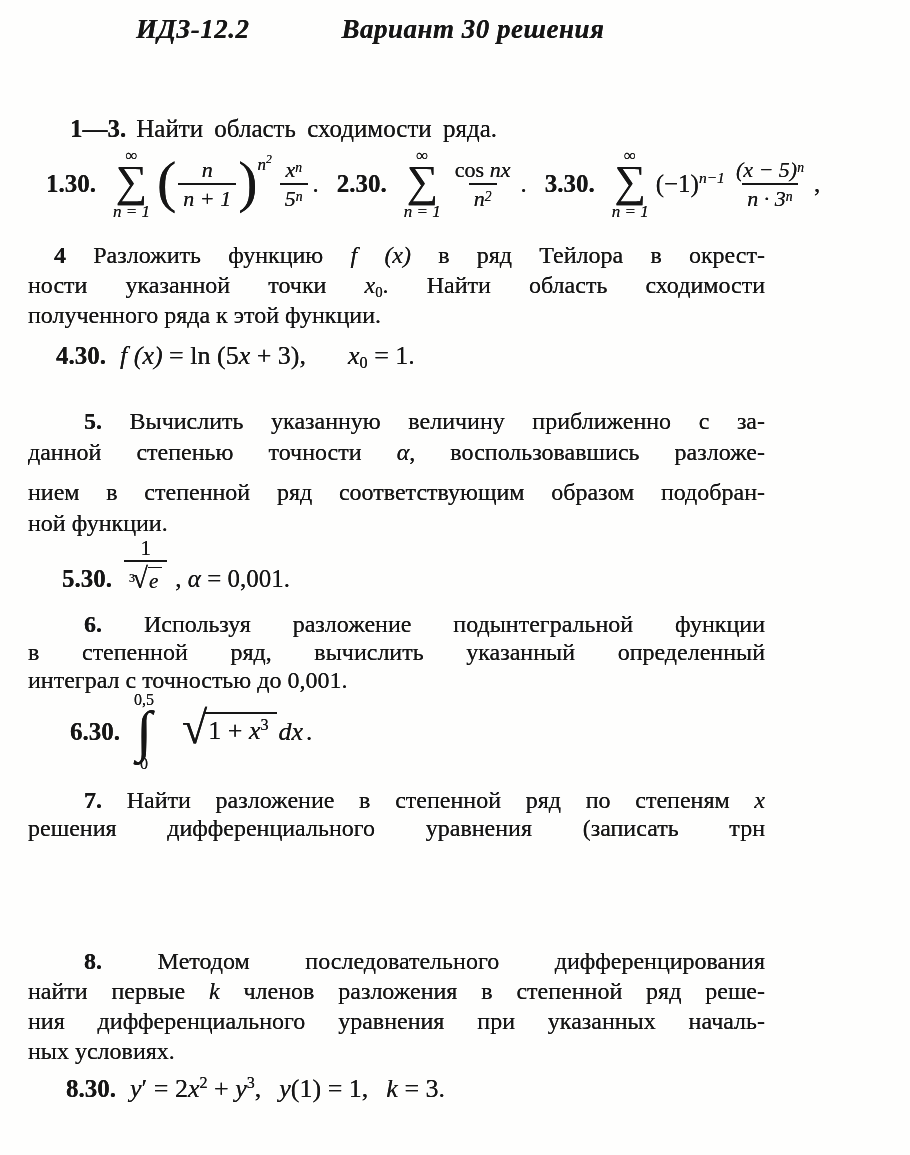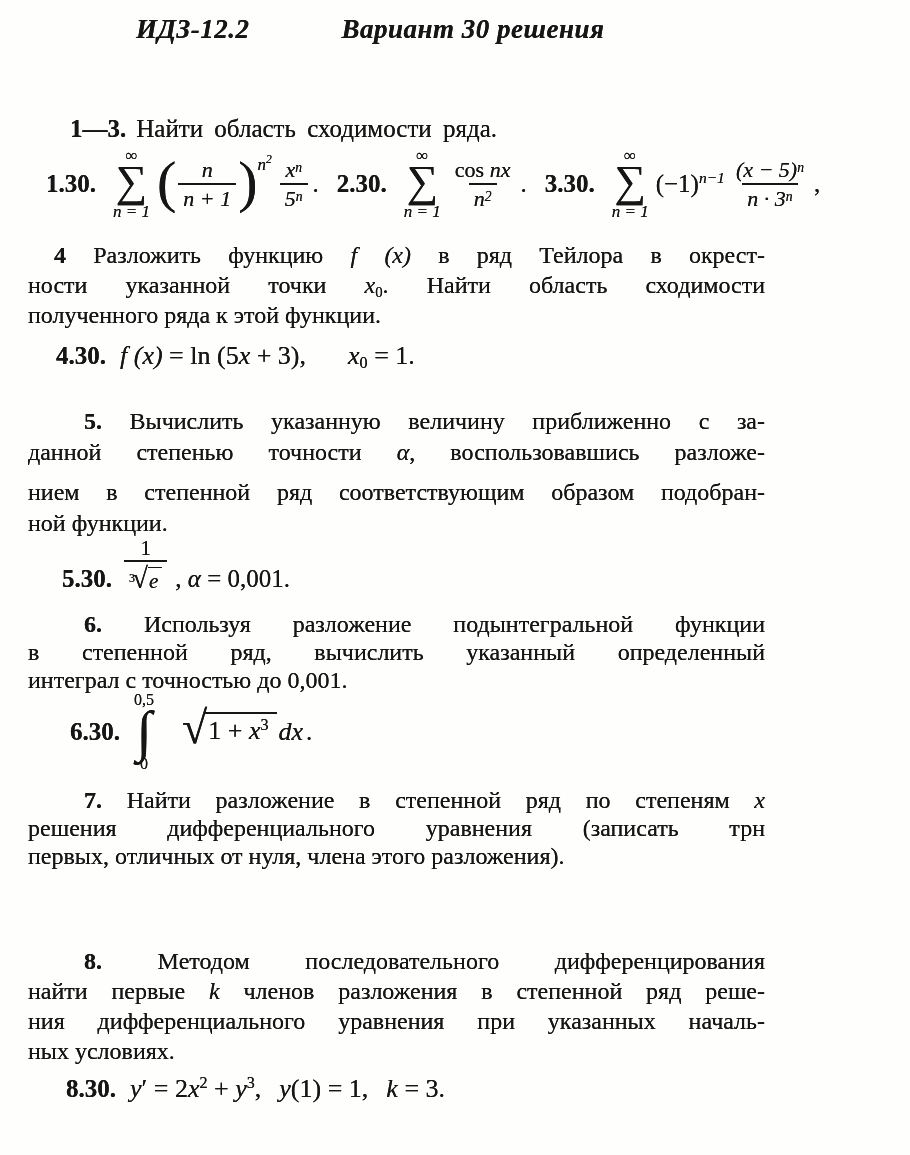--- a/index.html
+++ b/index.html
@@ -213,21 +213,20 @@
       <span class="rsign">√</span>
       <span class="rbody"><span>1 + </span><i>x</i><sup class="sp">3</sup></span>
     </span>
     <span class="dx">dx</span>
     <span class="endmark">.</span>
   </div>
 
   <div class="para" id="sec7">
     <div class="jline ind-lg"><b class="snum">7.</b><span> Найти разложение в степенной ряд по степеням </span><i>x</i></div>
     <div class="jline"><span>решения дифференциального уравнения (записать трн</span></div>
-    <div class="jline last"><span>первых, отличных от нуля, члена этого разложения).</span></div>
   </div>
 
 
   <div class="para" id="sec8">
     <div class="jline ind-lg"><b class="snum">8.</b><span> Методом последовательного дифференцирования</span></div>
     <div class="jline"><span>найти первые </span><i>k</i><span> членов разложения в степенной ряд реше-</span></div>
     <div class="jline"><span>ния дифференциального уравнения при указанных началь-</span></div>
     <div class="jline last"><span>ных условиях.</span></div>
   </div>
 

